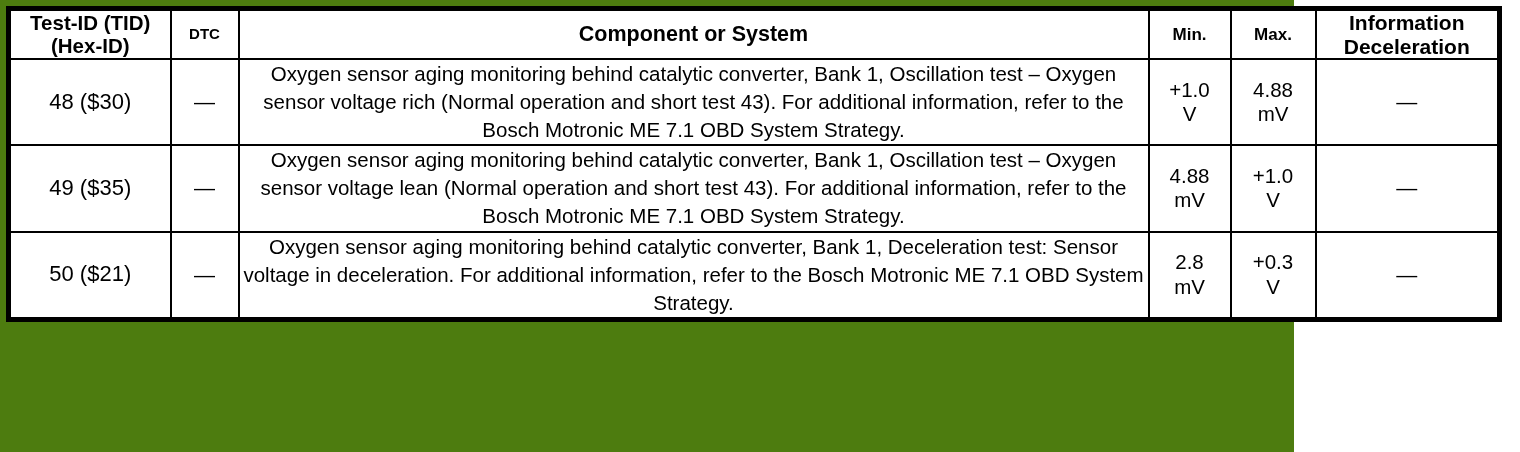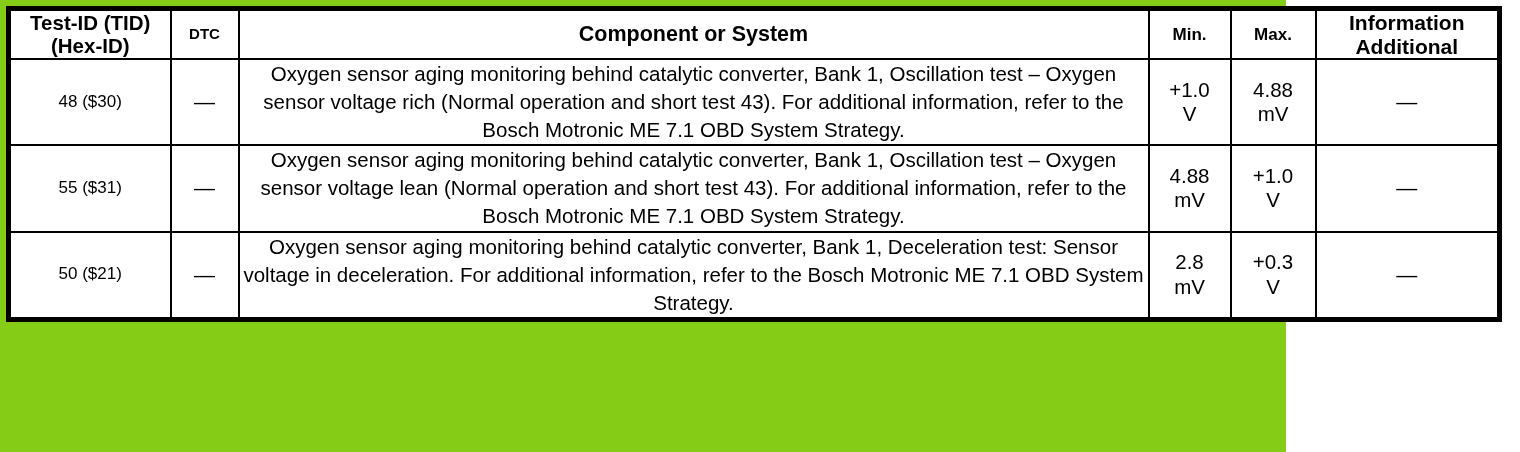--- a/index.html
+++ b/index.html
@@ -12,21 +12,22 @@
     height: 452px;
     font-family: "Liberation Sans", sans-serif;
     color: #000000;
     overflow: hidden;
   }
 
   .sheet {
     position: relative;
     width: 1286px;
     height: 452px;
-    background: #84cc16;
+    background: #4d7c0f;
+    padding-left: 8px;
   }
 
   table.tid-table {
     position: absolute;
     left: 6px;
     top: 6px;
     width: 1496px;
     border-collapse: collapse;
     table-layout: fixed;
     background: #ffffff;
@@ -65,21 +66,21 @@
   th.h-comp { font-size: 21.5px; }
   th.h-min, th.h-max { font-size: 17px; }
   th.h-addl { font-size: 21px; }
 
   
   th.h-min, td.cell-min { border-left-width: 4px; }
 
   
   td.cell-tid {
     text-align: center;
-    font-size: 17px;
+    font-size: 22px;
     line-height: 1.2;
     padding: 4px 3px;
     white-space: nowrap;
   }
   td.cell-dtc {
     text-align: center;
     font-size: 21px;
     padding: 4px 2px;
   }
   td.cell-comp {
@@ -130,21 +131,21 @@
           <span class="hdr-line">Component or System</span>
         </th>
         <th class="h-min">
           <span class="hdr-line">Min.</span>
         </th>
         <th class="h-max">
           <span class="hdr-line">Max.</span>
         </th>
         <th class="h-addl">
           <span class="hdr-line">Information</span>
-          <span class="hdr-line">Additional</span>
+          <span class="hdr-line">Deceleration</span>
         </th>
       </tr>
     </thead>
 
     <tbody>
 
       <tr>
         <td class="cell-tid">48 ($30)</td>
         <td class="cell-dtc">—</td>
         <td class="cell-comp">Oxygen sensor aging monitoring behind catalytic converter, Bank 1, Oscillation test – Oxygen sensor voltage rich (Normal operation and short test 43). For additional information, refer to the Bosch Motronic ME 7.1 OBD System Strategy.</td>
@@ -153,21 +154,21 @@
           <span class="unit">V</span>
         </td>
         <td class="cell-max">
           <span class="val">4.88</span>
           <span class="unit">mV</span>
         </td>
         <td class="cell-addl">—</td>
       </tr>
 
       <tr>
-        <td class="cell-tid">55 ($31)</td>
+        <td class="cell-tid">49 ($35)</td>
         <td class="cell-dtc">—</td>
         <td class="cell-comp">Oxygen sensor aging monitoring behind catalytic converter, Bank 1, Oscillation test – Oxygen sensor voltage lean (Normal operation and short test 43). For additional information, refer to the Bosch Motronic ME 7.1 OBD System Strategy.</td>
         <td class="cell-min">
           <span class="val">4.88</span>
           <span class="unit">mV</span>
         </td>
         <td class="cell-max">
           <span class="val">+1.0</span>
           <span class="unit">V</span>
         </td>

